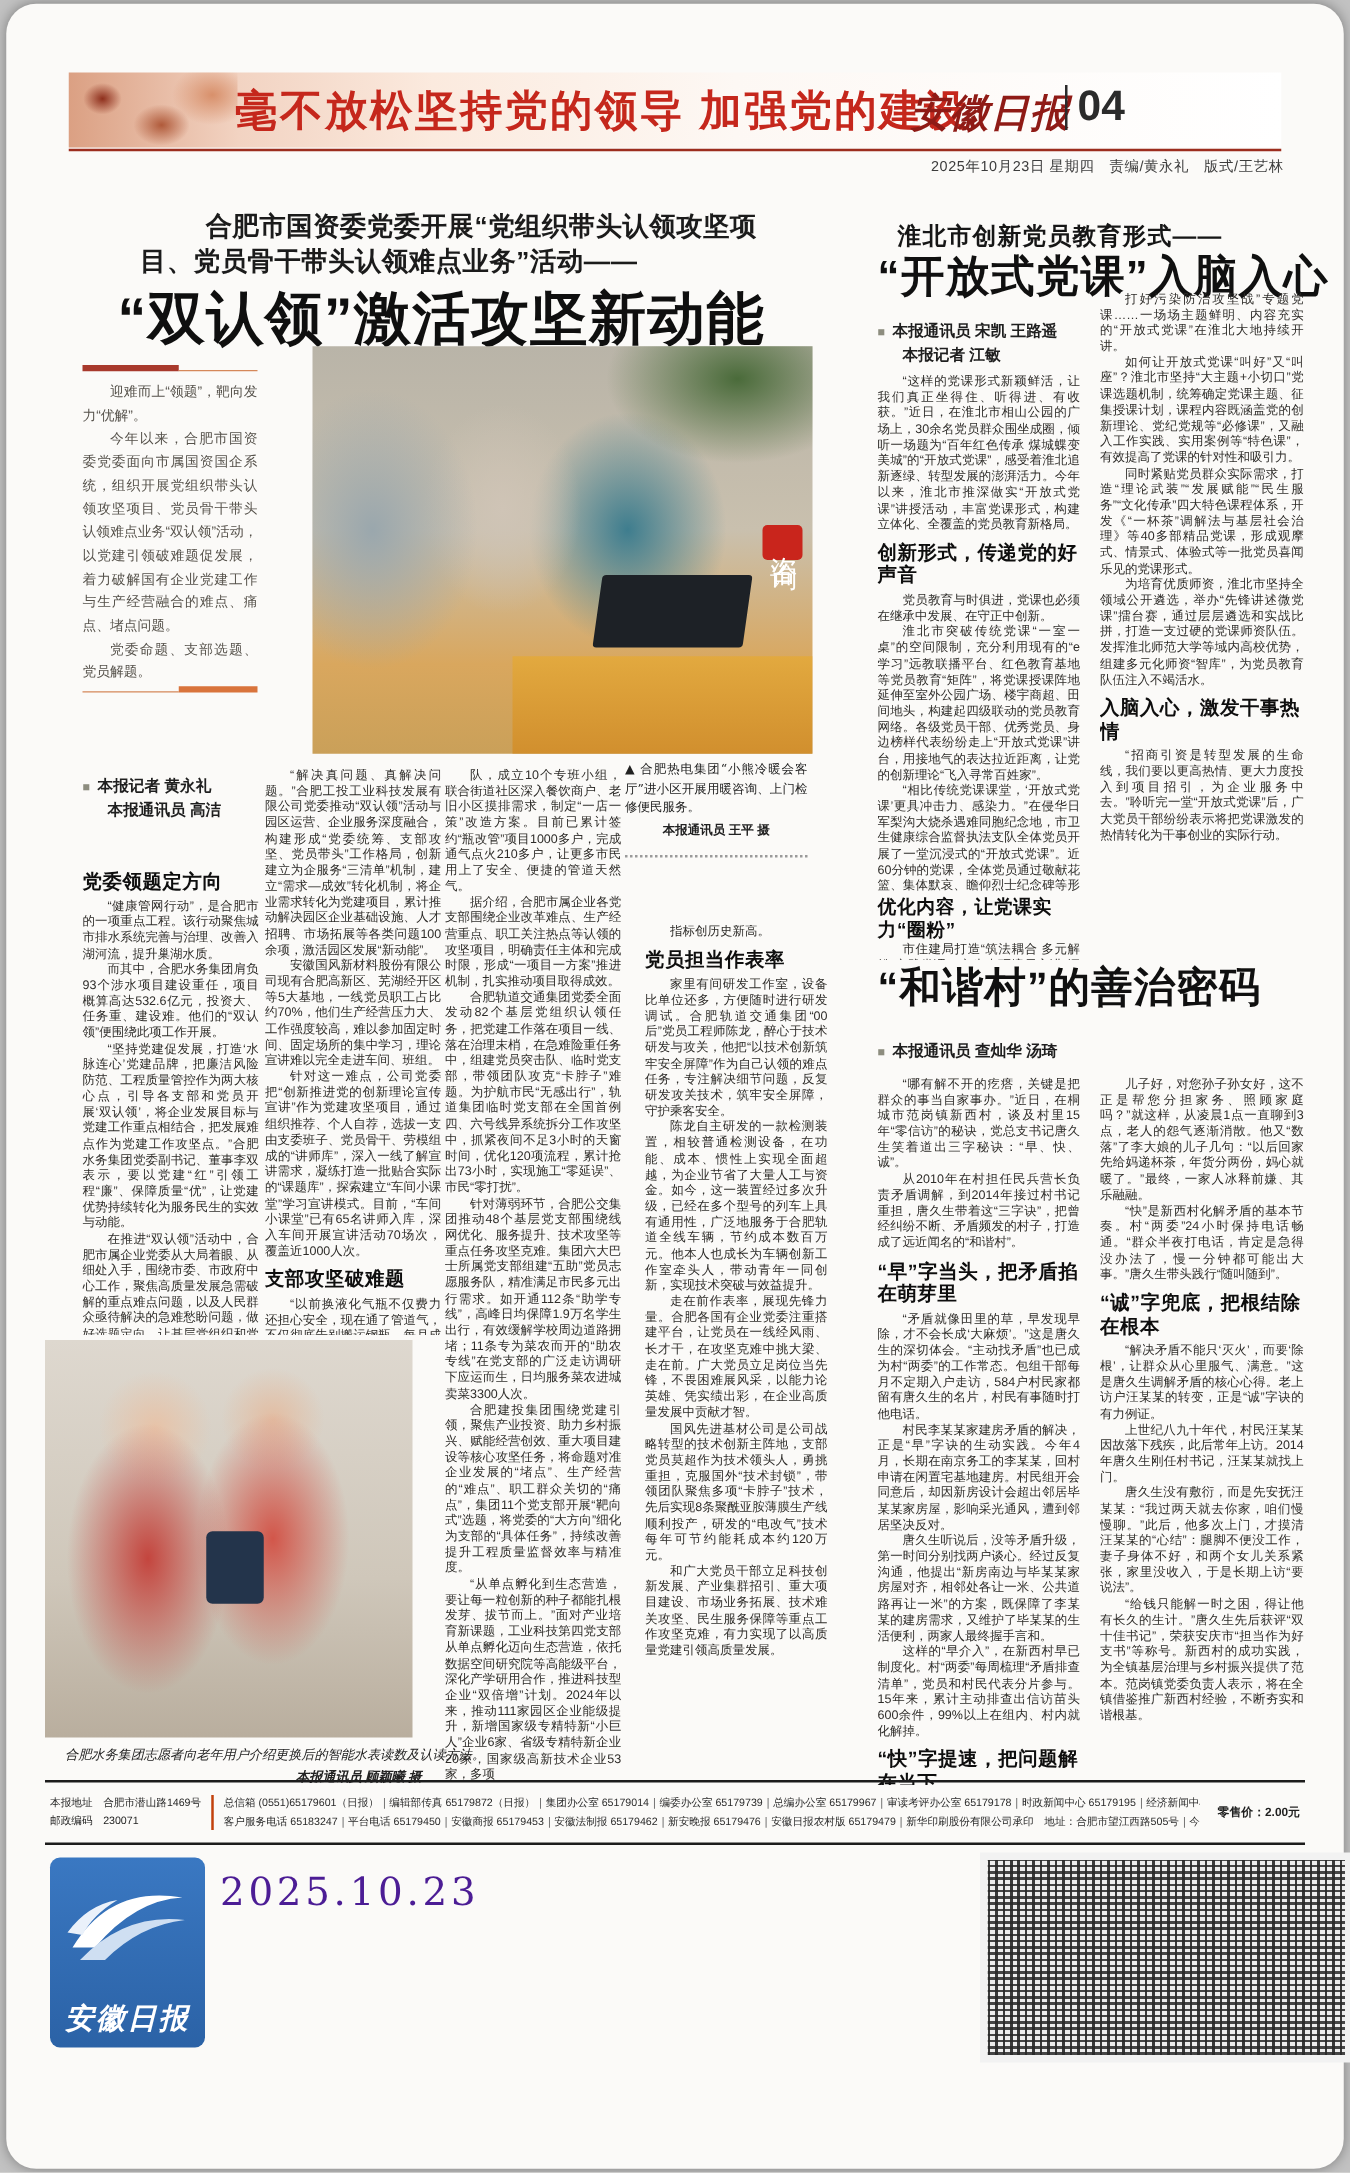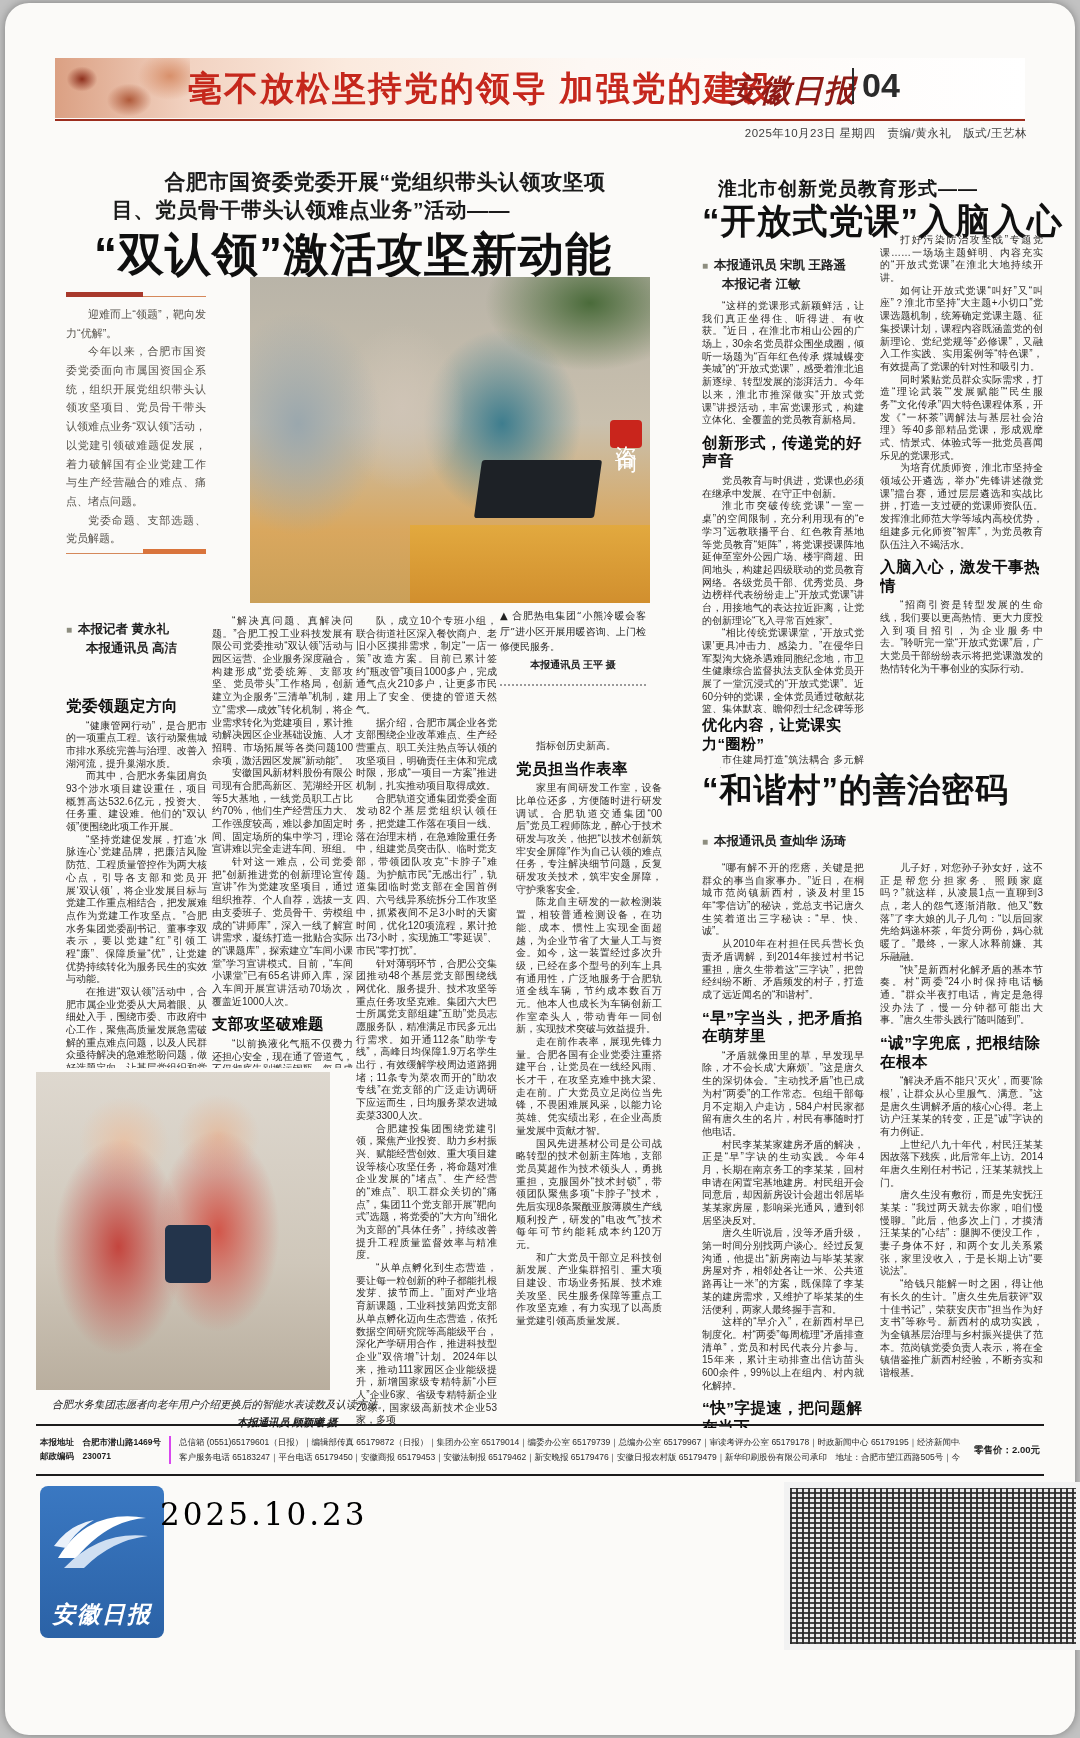--- a/index.html
+++ b/index.html
@@ -67,29 +67,29 @@
   .flow .sub{margin:7px 0 4px;font-size:15.5px;line-height:1.2;color:#0e0e0e;font-weight:bold;text-align:left;text-indent:0;letter-spacing:.5px;}
   .subhead-solo{font-size:15px;font-weight:bold;color:#0e0e0e;letter-spacing:.5px;}
 
   
   .r-kicker{left:718px;top:176px;font-size:19px;font-weight:bold;color:#161616;letter-spacing:1px;}
   .headline-right{left:702px;top:198px;font-size:35px;font-weight:900;color:#101010;letter-spacing:1px;white-space:nowrap;}
   .v-headline{left:702px;top:768px;font-size:33px;font-weight:900;color:#101010;letter-spacing:1px;white-space:nowrap;}
 
   
   .footer-bar{left:36px;top:1424px;width:1008px;height:52px;border-top:2px solid #1c1c1c;border-bottom:2px solid #1c1c1c;display:flex;align-items:center;gap:8px;box-sizing:border-box;padding:3px 4px;}
-  .f-addr{font-size:8.5px;font-weight:bold;color:#1f1f1f;line-height:1.6;border-right:2px solid #d946ef;padding-right:8px;white-space:nowrap;}
+  .f-addr{font-size:8.5px;font-weight:normal;color:#1f1f1f;line-height:1.6;border-right:2px solid #c2410c;padding-right:8px;white-space:nowrap;}
   .f-lines{flex:1;font-size:8.5px;color:#2b2b2b;line-height:1.8;overflow:hidden;white-space:nowrap;}
   .f-price{font-size:9.5px;font-weight:bold;color:#1f1f1f;white-space:nowrap;padding-left:6px;}
 
   
   .logo-blue{left:40px;top:1486px;width:124px;height:152px;background:linear-gradient(180deg,#3a78c2 0%,#2b62a6 100%);border-radius:8px;display:flex;flex-direction:column;align-items:center;justify-content:flex-end;padding-bottom:8px;box-sizing:border-box;}
   .logo-wave{position:absolute;top:10px;left:10px;width:104px;height:86px;}
   .logo-word{font-family:"DejaVu Serif","Liberation Serif",serif;font-style:italic;font-weight:bold;font-size:23px;color:#ffffff;letter-spacing:2px;}
-  .date-big{left:160px;top:1492px;font-family:"DejaVu Serif","Liberation Serif",serif;font-size:31px;color:#000000;letter-spacing:3px;line-height:1.45;}
+  .date-big{left:176px;top:1492px;font-family:"DejaVu Serif","Liberation Serif",serif;font-size:31px;color:#4c1d95;letter-spacing:3px;line-height:1.45;}
   .qr{left:790px;top:1488px;width:286px;height:156px;background:
      repeating-linear-gradient(0deg,rgba(40,40,40,.85) 0 2px,rgba(255,255,255,0) 2px 5px),
      repeating-linear-gradient(90deg,#3a3a3a 0 2px,#ededed 2px 6px);
      outline:6px solid #f2f2f2;}
 </style>
 </head>
 <body>
 
 <div class="page">
   <div class="paper"></div>

